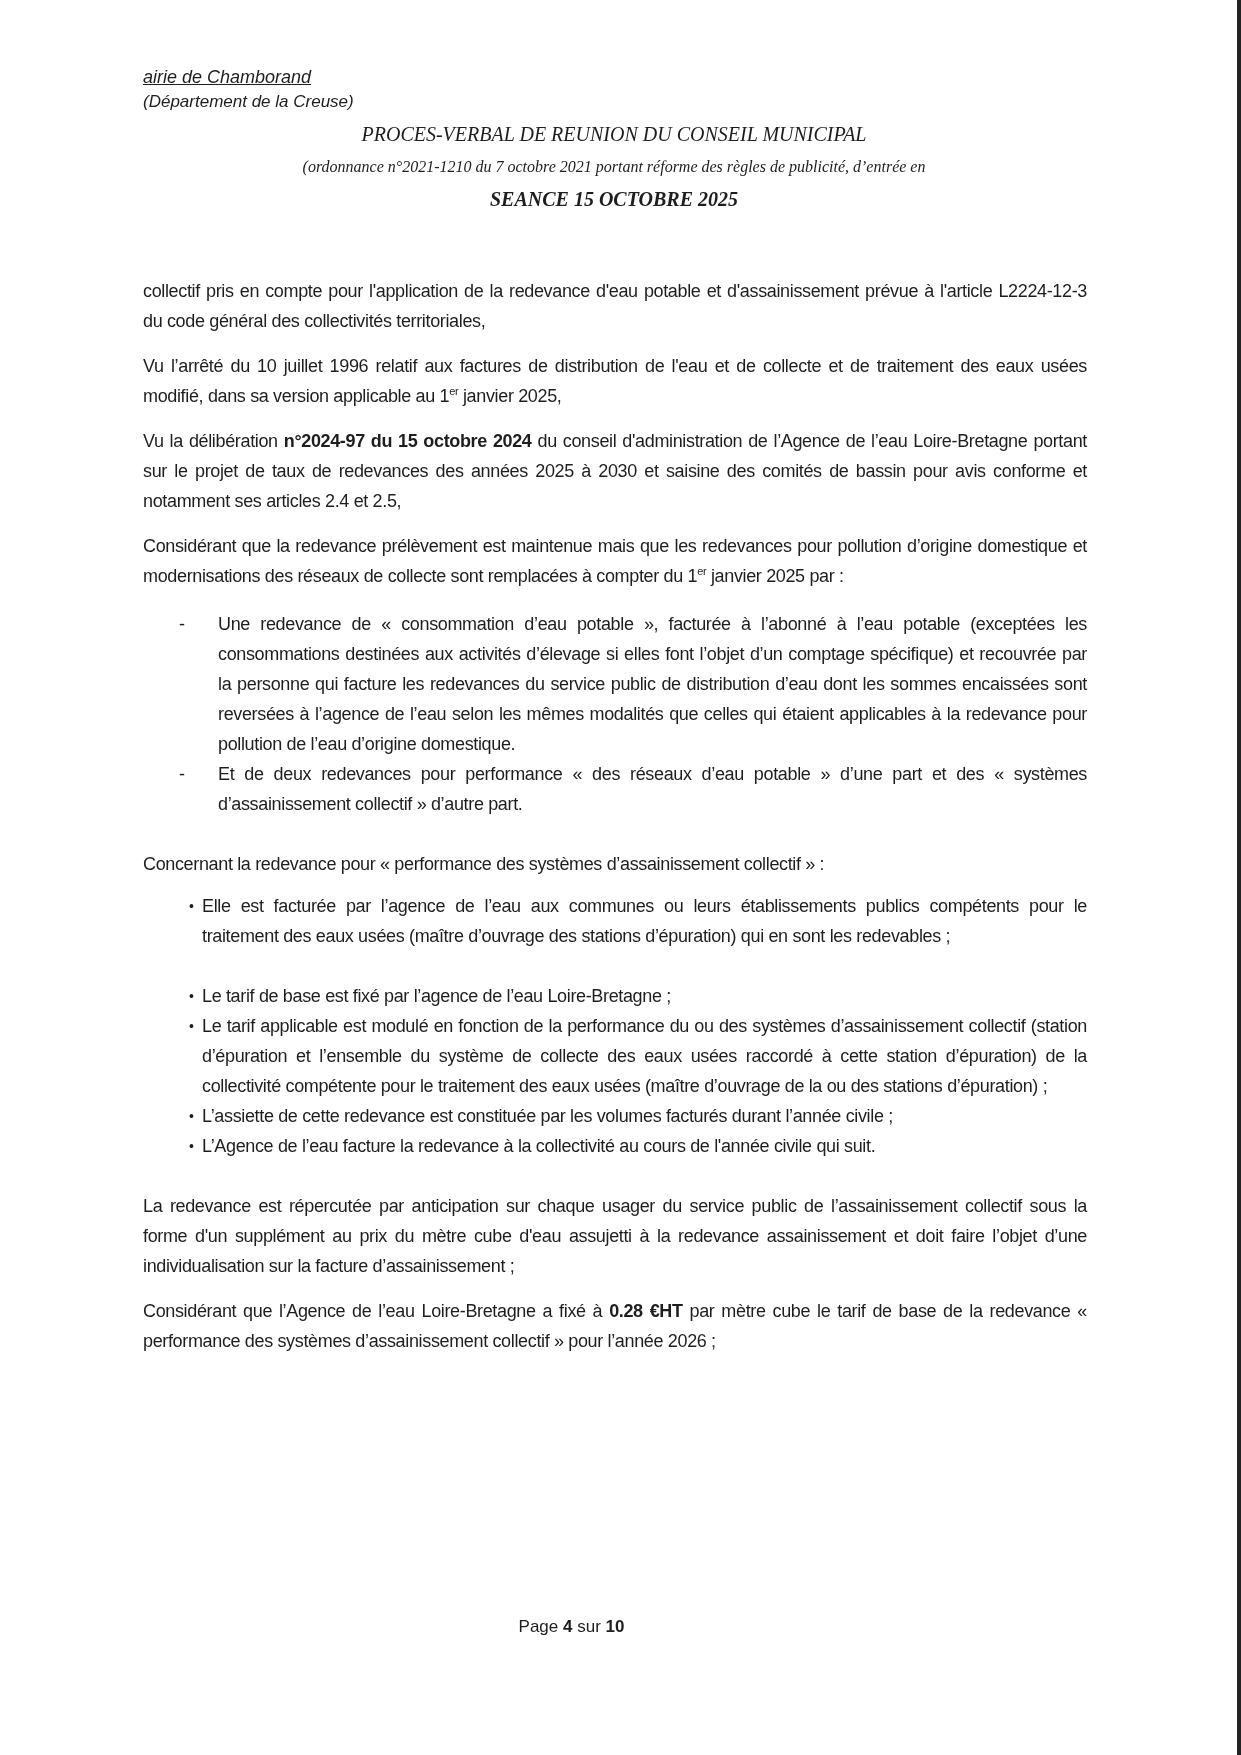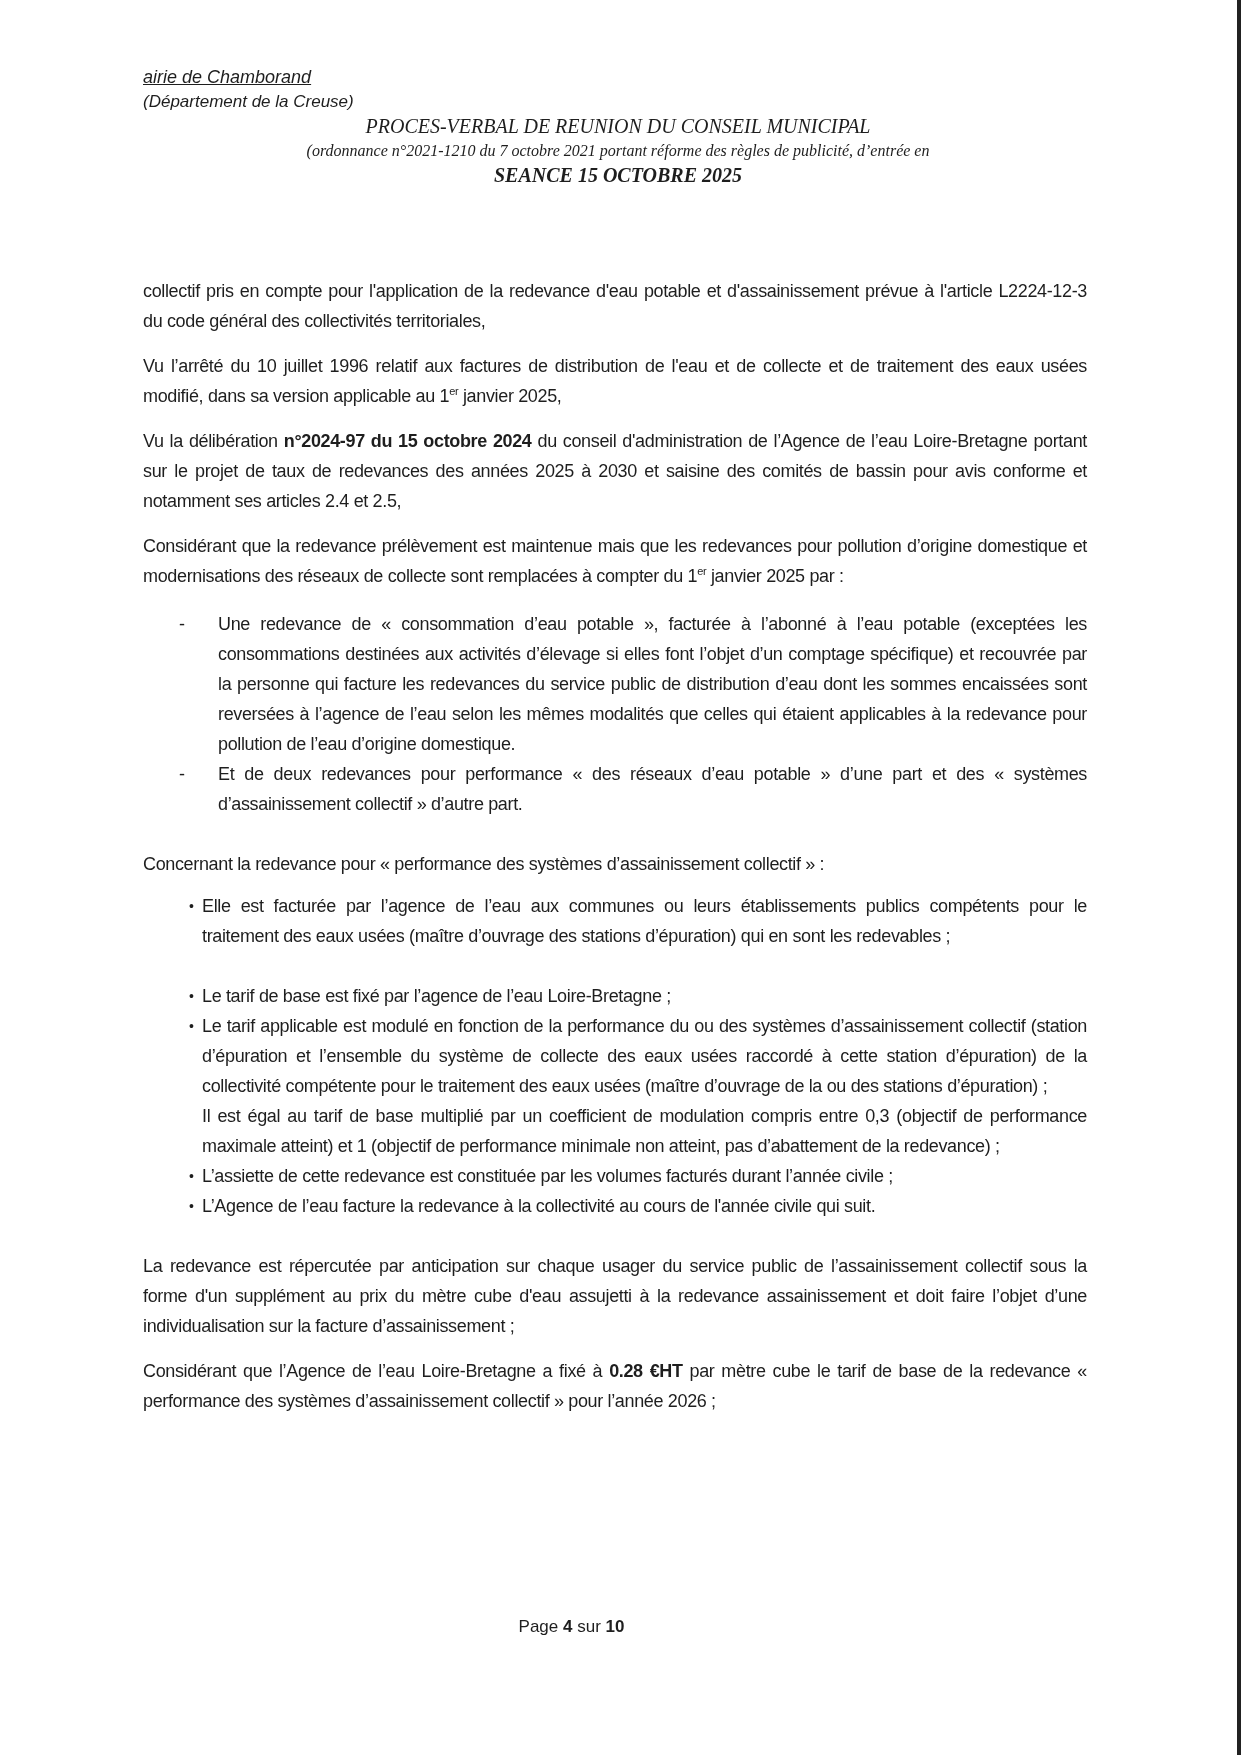--- a/index.html
+++ b/index.html
@@ -42,21 +42,21 @@
     font-style: italic;
     font-weight: normal;
     font-size: 17px;
     line-height: 24px;
     margin: 0;
   }
   .pv-title, .ordonnance, .seance {
     font-family: "Liberation Serif", serif;
     font-style: italic;
     text-align: center;
-    margin: 0;
+    margin: 8px;
   }
   .pv-title {
     font-size: 20px;
     line-height: 24px;
     margin-left: -10px;
   }
   .ordonnance {
     font-size: 16px;
     line-height: 25px;
     margin-left: -10px;
@@ -181,21 +181,20 @@
       <span class="dot">•</span>
       <span>Elle est facturée par l’agence de l’eau aux communes ou leurs établissements publics compétents pour le traitement des eaux usées (maître d’ouvrage des stations d’épuration) qui en sont les redevables ;</span>
     </li>
     <li>
       <span class="dot">•</span>
       <span>Le tarif de base est fixé par l’agence de l’eau Loire-Bretagne ;</span>
     </li>
     <li>
       <span class="dot">•</span>
       <span>Le tarif applicable est modulé en fonction de la performance du ou des systèmes d’assainissement collectif (station d’épuration et l’ensemble du système de collecte des eaux usées raccordé à cette station d’épuration) de la collectivité compétente pour le traitement des eaux usées (maître d’ouvrage de la ou des stations d’épuration) ;</span>
-      <span class="sub-para">Il est égal au tarif de base multiplié par un coefficient de modulation compris entre 0,3 (objectif de performance maximale atteint) et 1 (objectif de performance minimale non atteint, pas d’abattement de la redevance) ;</span>
     </li>
     <li>
       <span class="dot">•</span>
       <span>L’assiette de cette redevance est constituée par les volumes facturés durant l’année civile ;</span>
     </li>
     <li>
       <span class="dot">•</span>
       <span>L’Agence de l’eau facture la redevance à la collectivité au cours de l'année civile qui suit.</span>
     </li>
   </ul>

